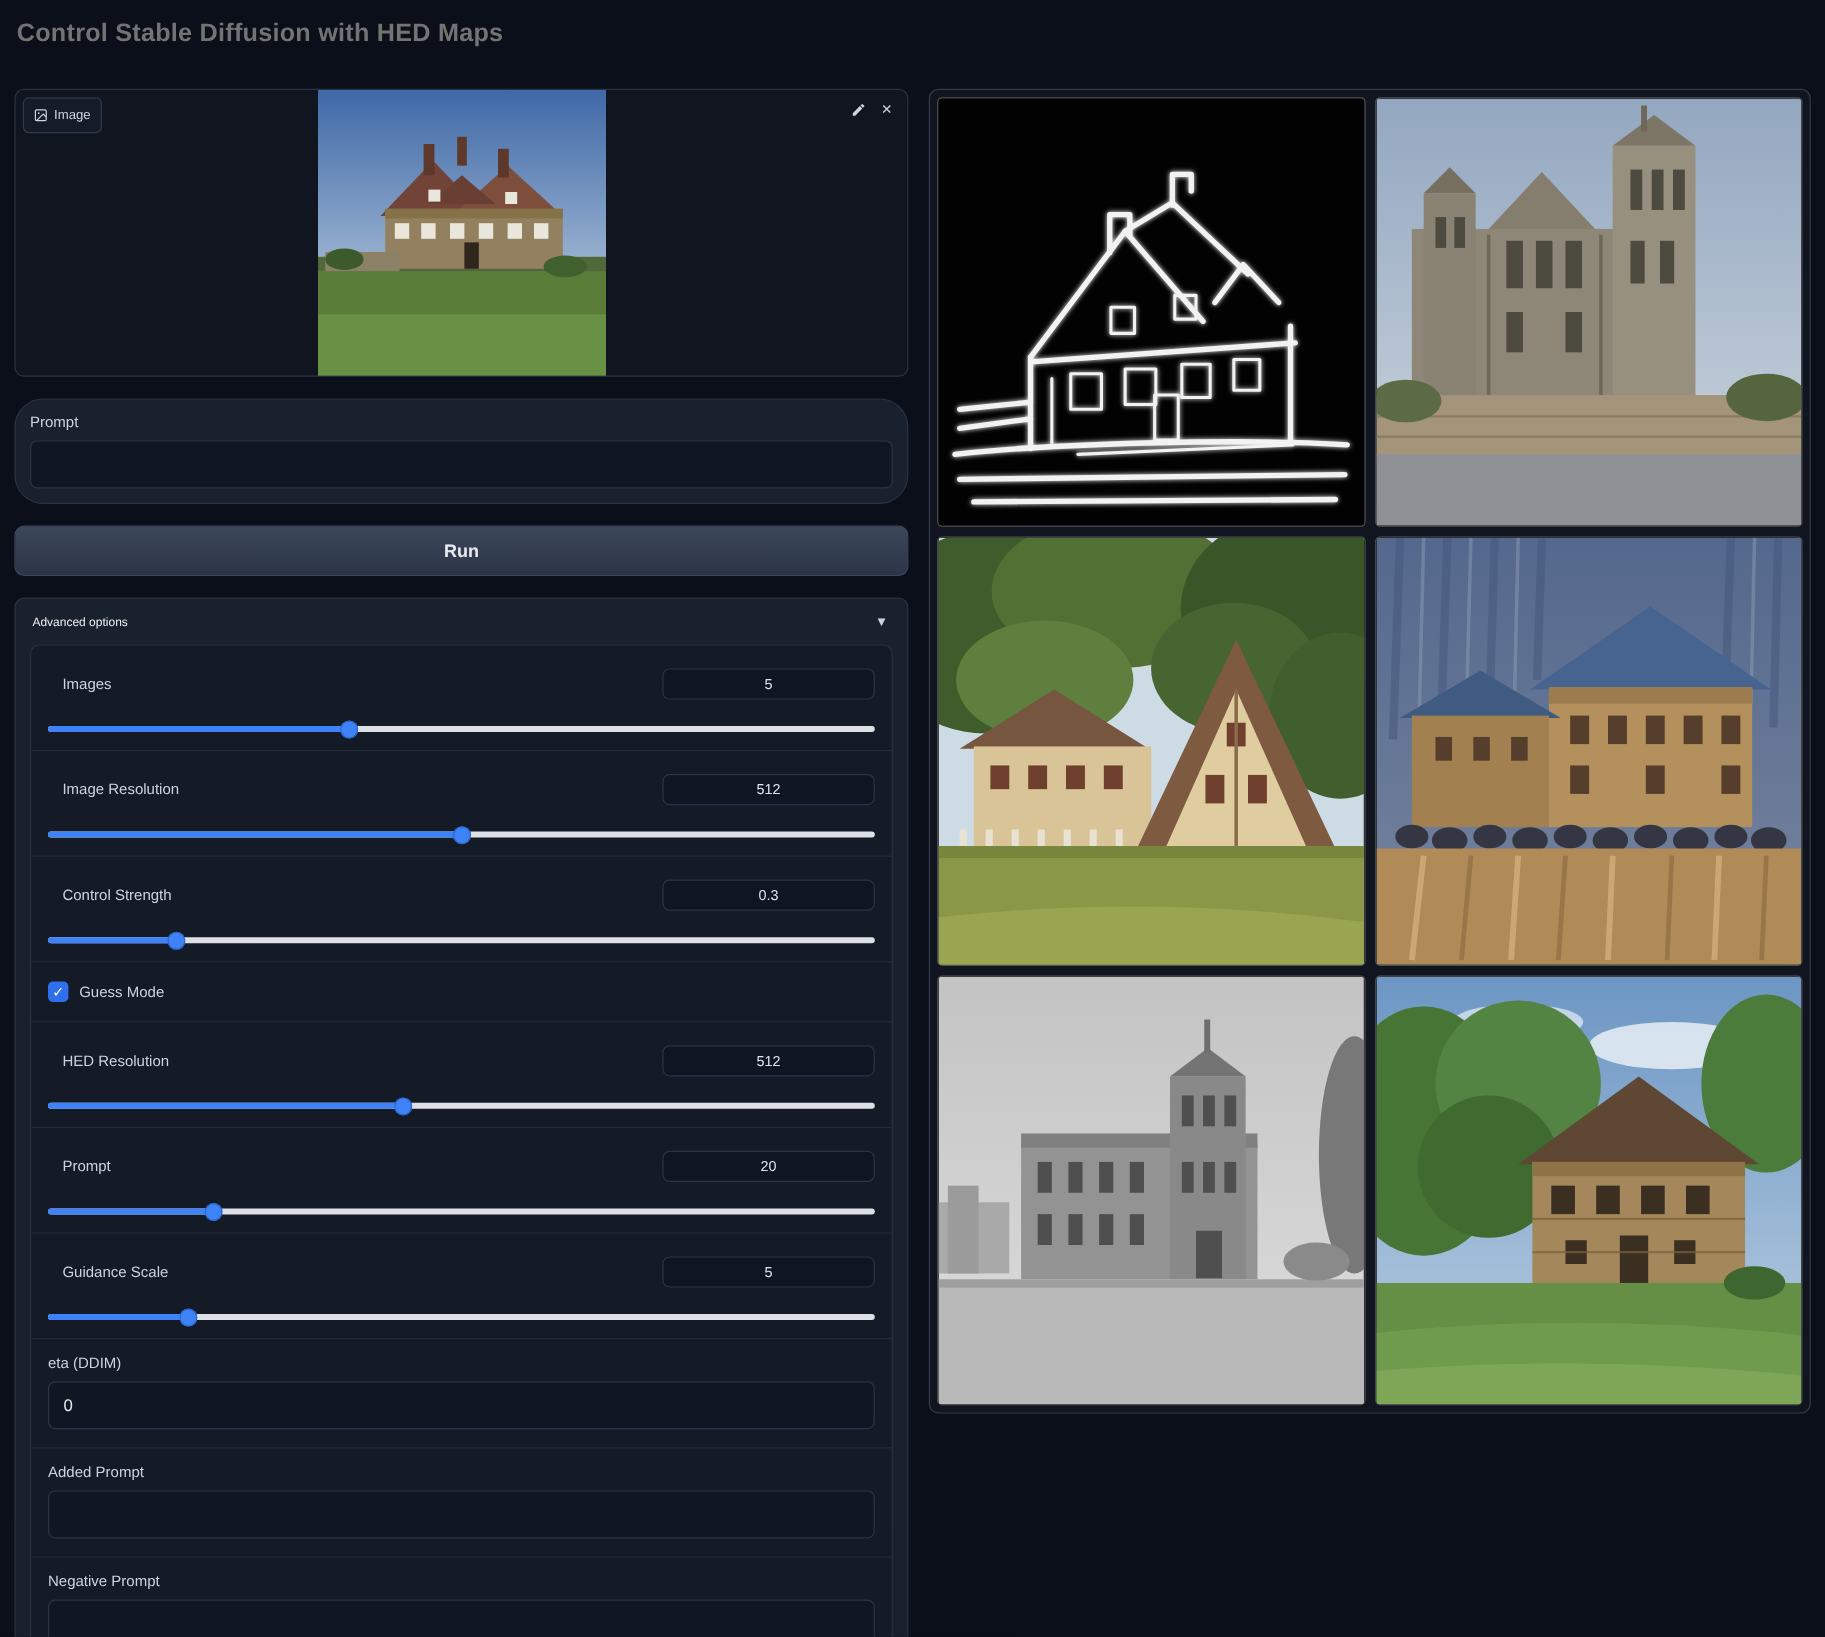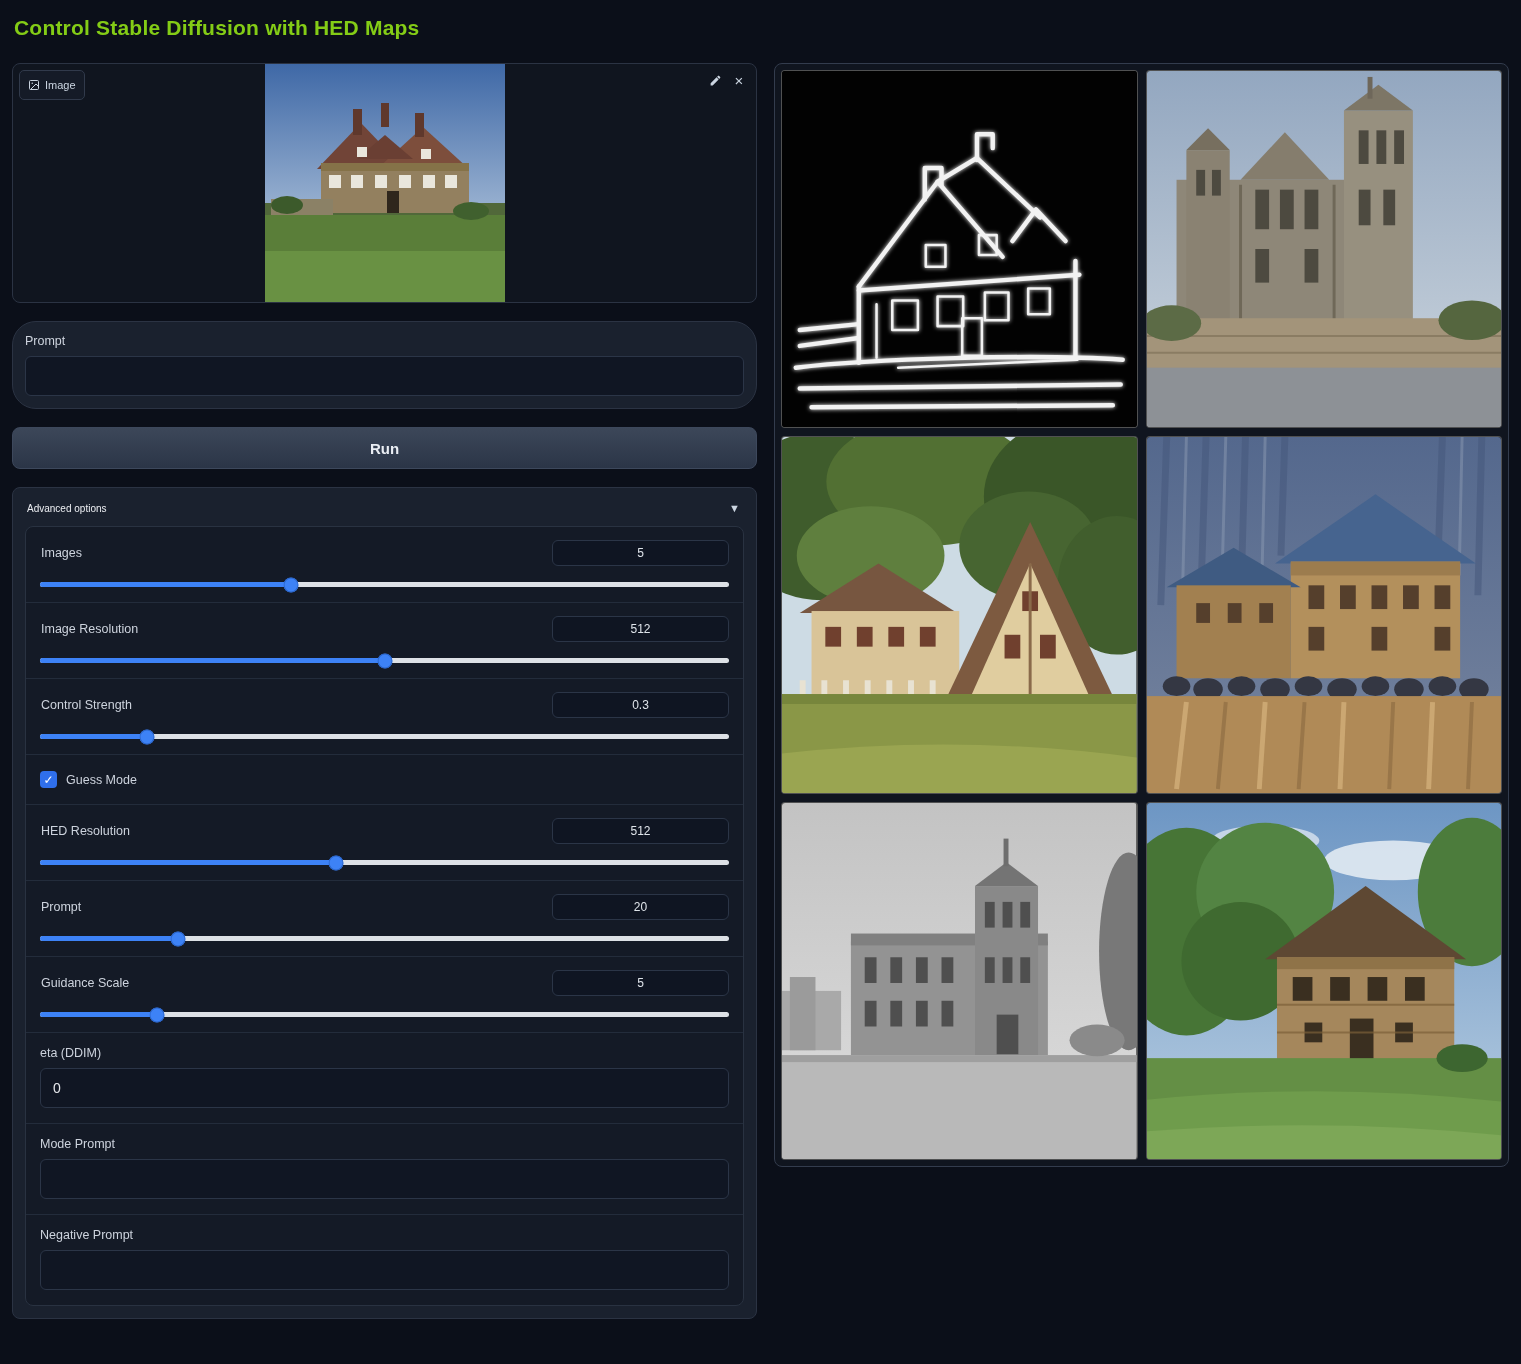--- a/index.html
+++ b/index.html
@@ -3,21 +3,21 @@
 <meta charset="utf-8">
 <style>
   * { margin:0; padding:0; box-sizing:border-box; }
   html, body { background:#0b0f19; }
   body {
     width:1521px; height:1364px;
     font-family:"Liberation Sans", sans-serif;
     color:#e5e7eb; overflow:hidden;
   }
   .app { padding:10px 12px; }
-  .title { font-size:21px; font-weight:700; color:#84cc16; margin:6px 0 23px 2px; letter-spacing:.2px; }
+  .title { font-size:21px; font-weight:700; color:#737373; margin:6px 0 34px 2px; letter-spacing:.2px; }
   .columns { display:flex; gap:17px; align-items:flex-start; }
   .col-left { flex:0 0 745px; width:745px; }
   .col-right { flex:1; }
 
   .block { border:1px solid #2b3343; border-radius:8px; background:#1a212e; margin-bottom:18px; }
 
   
   .image-block { position:relative; height:240px; background:#10151f; border:1px solid #2b3343; border-radius:8px;
     margin-bottom:18px; display:flex; align-items:center; justify-content:center; overflow:hidden; }
   .image-badge { position:absolute; top:6px; left:6px; display:flex; align-items:center; gap:5px;
@@ -40,21 +40,21 @@
 
   
   .advanced { padding:12px; margin-bottom:12px; }
   .acc-header { display:flex; justify-content:space-between; align-items:center; cursor:pointer; padding:2px 4px 12px 2px; }
   .acc-title { font-size:10px; color:#eceef2; }
   .acc-arrow { font-size:11px; color:#cbd5e1; }
   .form { background:#141a26; border:1px solid #293241; border-radius:8px; overflow:hidden; }
   .form-row { padding:13px 14px 15px; border-bottom:1px solid #232c3b; }
   .form-row:last-child { border-bottom:none; }
   .slider-head { display:flex; justify-content:space-between; align-items:center; }
-  .slider-head .lbl { margin:1px; }
+  .slider-head .lbl { margin:12px; }
   .slider-value { height:26px; min-width:82px; text-align:center; background:#0f1522; border:1px solid #2b3547;
     border-radius:6px; color:#dfe4ea; font-size:12px; padding:0 10px; font-family:inherit; outline:none; }
   .slider-value.wide { min-width:126px; }
   .slider-track { position:relative; height:5px; background:#dde1e6; border-radius:3px; margin-top:16px; }
   .slider-fill { position:absolute; left:0; top:0; height:100%; background:#3d82f6; border-radius:3px; }
   .slider-handle { position:absolute; top:50%; width:15px; height:15px; background:#3d82f6; border-radius:50%;
     transform:translate(-50%,-50%); box-shadow:inset 0 0 0 1px #2b65c9; cursor:grab; }
   .checkbox-row { display:flex; align-items:center; gap:9px; padding:16px 14px; border-bottom:1px solid #232c3b; }
   .checkbox { width:17px; height:17px; border-radius:4px; background:#2f6feb; display:flex; align-items:center;
     justify-content:center; color:#fff; font-size:12px; line-height:1; cursor:pointer; }
@@ -220,21 +220,21 @@
             </div>
           </div>
 
 
           <div class="form-row">
             <label class="lbl">eta (DDIM)</label>
             <input class="text-input" value="0" style="">
           </div>
 
           <div class="form-row">
-            <label class="lbl">Mode Prompt</label>
+            <label class="lbl">Added Prompt</label>
             <input class="text-input" value="" style="">
           </div>
 
           <div class="form-row">
             <label class="lbl">Negative Prompt</label>
             <input class="text-input" value="" style="">
           </div>
 
         </div>
       </div>

